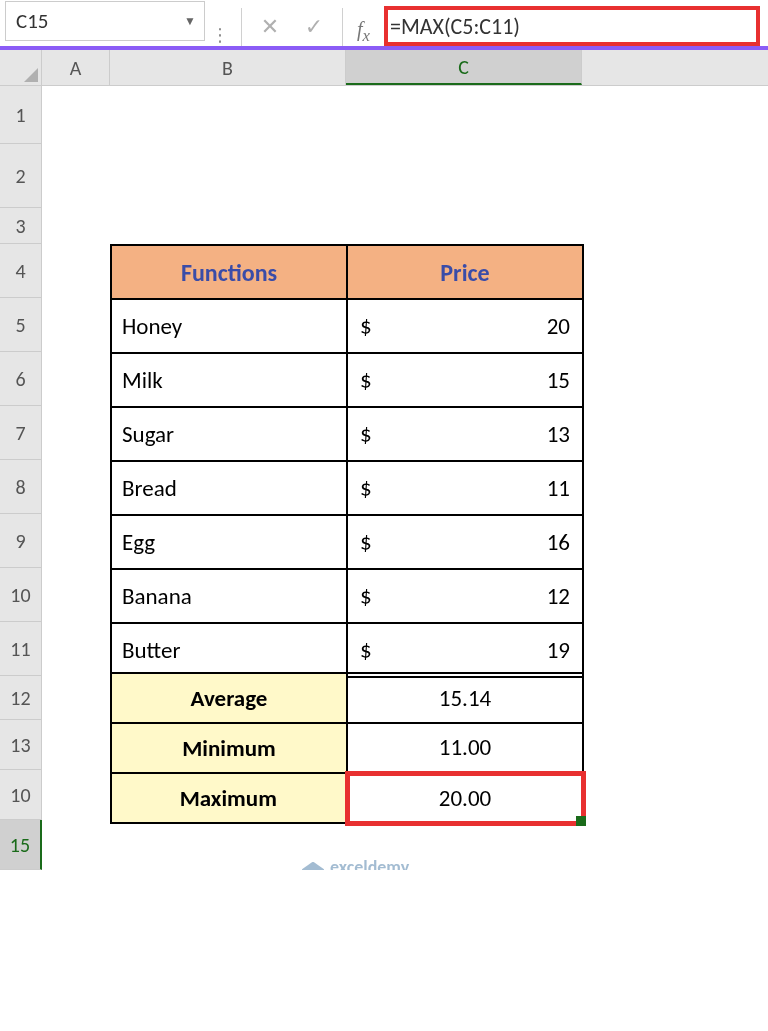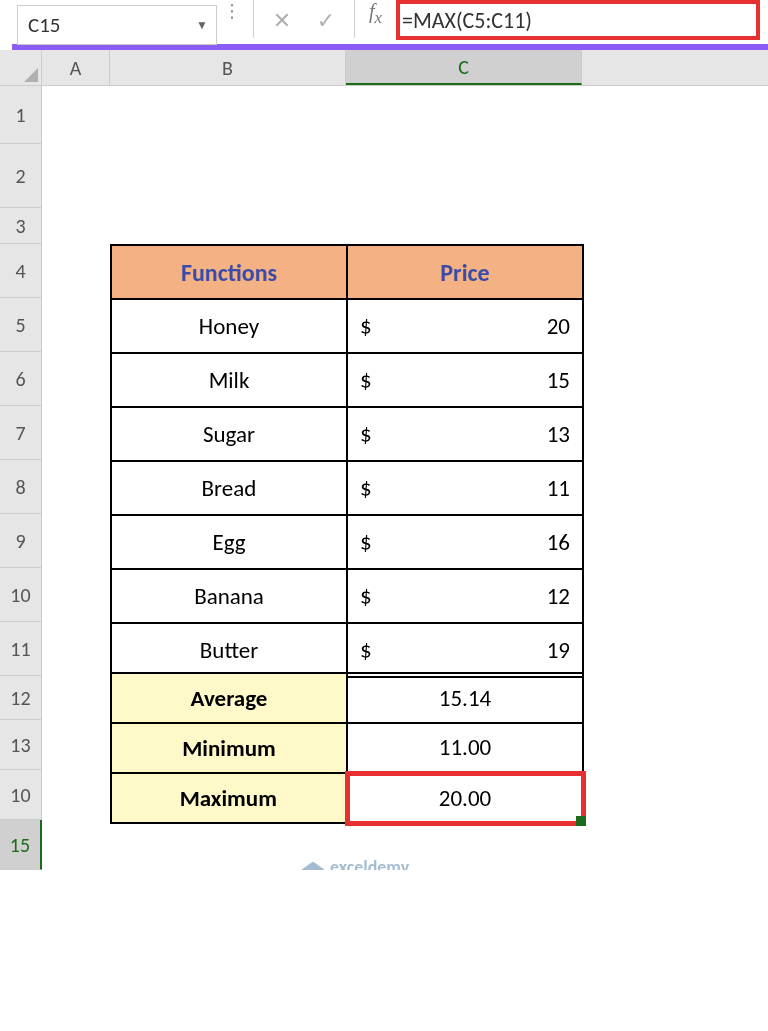--- a/index.html
+++ b/index.html
@@ -1,18 +1,18 @@
 <!DOCTYPE html>
 <html><head>
 <meta charset="utf-8">
 <style>
 * { box-sizing: border-box; margin: 0; padding: 0; }
 body { font-family: Calibri, Arial, sans-serif; background: #fff; width: 768px; position: relative; }
 
-.formula-bar { display: flex; align-items: flex-start; height: 50px; border-bottom: 6px solid #8b5cf6; background: #fff; margin-left: 12px; }
+.formula-bar { display: flex; align-items: flex-end; height: 50px; border-bottom: 4px solid #8b5cf6; background: #fff; }
 .name-box { width: 200px; height: 40px; border: 1px solid #ccc; margin: 5px 0 5px 5px; display: flex; align-items: center; padding: 0 10px; font-size: 21px; color: #333; position: relative; }
 .name-box-dropdown { position: absolute; right: 8px; color: #666; font-size: 12px; }
 .fb-divider { width: 1px; height: 38px; background: #d0d0d0; margin: 0 6px; }
 .fb-dots { color: #888; font-size: 18px; padding: 0 6px; }
 .fb-btn { width: 44px; height: 40px; display: flex; align-items: center; justify-content: center; font-size: 22px; color: #b0b0b0; }
 .fb-btn.check { color: #b0b0b0; }
 .fx-label { font-style: italic; font-size: 20px; color: #777; padding: 0 14px 0 8px; font-family: 'Times New Roman', serif; }
 .formula-input { flex: 1; height: 40px; border: 4px solid #e83030; padding: 0 2px; font-size: 22px; color: #333; display: flex; align-items: center; margin-right: 8px; }
 
 .col-headers { display: flex; height: 36px; background: #e6e6e6; border-bottom: 1px solid #ccc; }
@@ -34,21 +34,21 @@
 
 .grid { position: relative; flex: 1; }
 
 .title-banner { position: absolute; left: 68px; top: 62px; width: 472px; height: 56px; background: #b7e4c7; border-bottom: 5px solid #5b7cba; display: flex; align-items: center; justify-content: center; font-size: 30px; font-weight: bold; color: #3a4ca8; }
 
 .data-table { position: absolute; left: 68px; top: 158px; border-collapse: collapse; }
 .data-table th { background: #f4b183; color: #3a4ca8; font-size: 24px; font-weight: bold; border: 2px solid #000; height: 54px; }
 .data-table th:first-child { width: 236px; }
 .data-table th:last-child { width: 236px; }
 .data-table td { border: 2px solid #000; height: 54px; font-size: 23px; padding: 0 10px; }
-.data-table td.product { text-align: center; }
+.data-table td.product { text-align: left; }
 .data-table td.price-cell { padding: 0; }
 .price-inner { display: flex; justify-content: space-between; padding: 0 12px; }
 
 .stats-table { position: absolute; left: 68px; top: 586px; border-collapse: collapse; }
 .stats-table td { border: 2px solid #000; height: 50px; font-size: 23px; }
 .stats-table td.stat-label { width: 236px; background: #fff9c9; text-align: center; font-weight: bold; }
 .stats-table td.stat-val { width: 236px; text-align: center; position: relative; }
 .highlight-cell { border: 5px solid #e83030 !important; }
 .fill-handle { position: absolute; right: -5px; bottom: -5px; width: 10px; height: 10px; background: #1a6b1a; }
 

